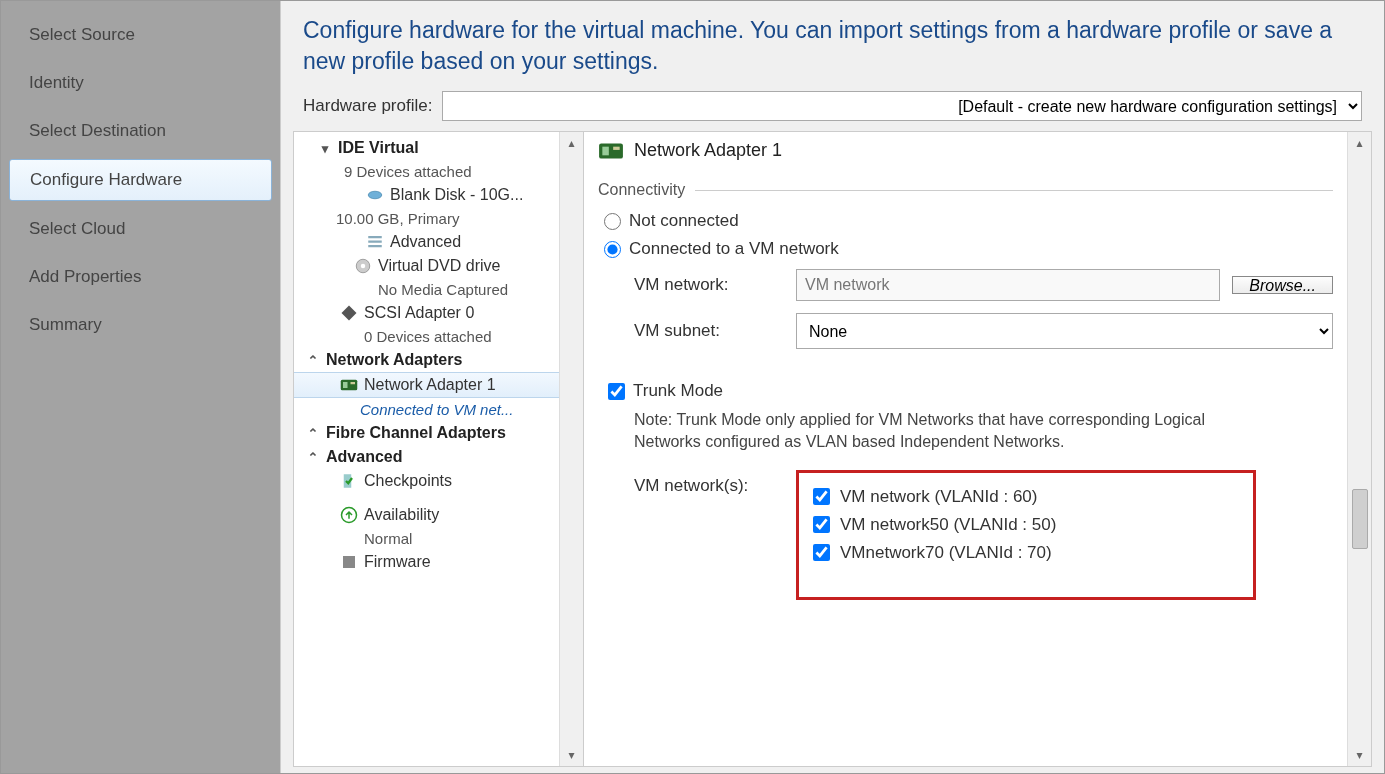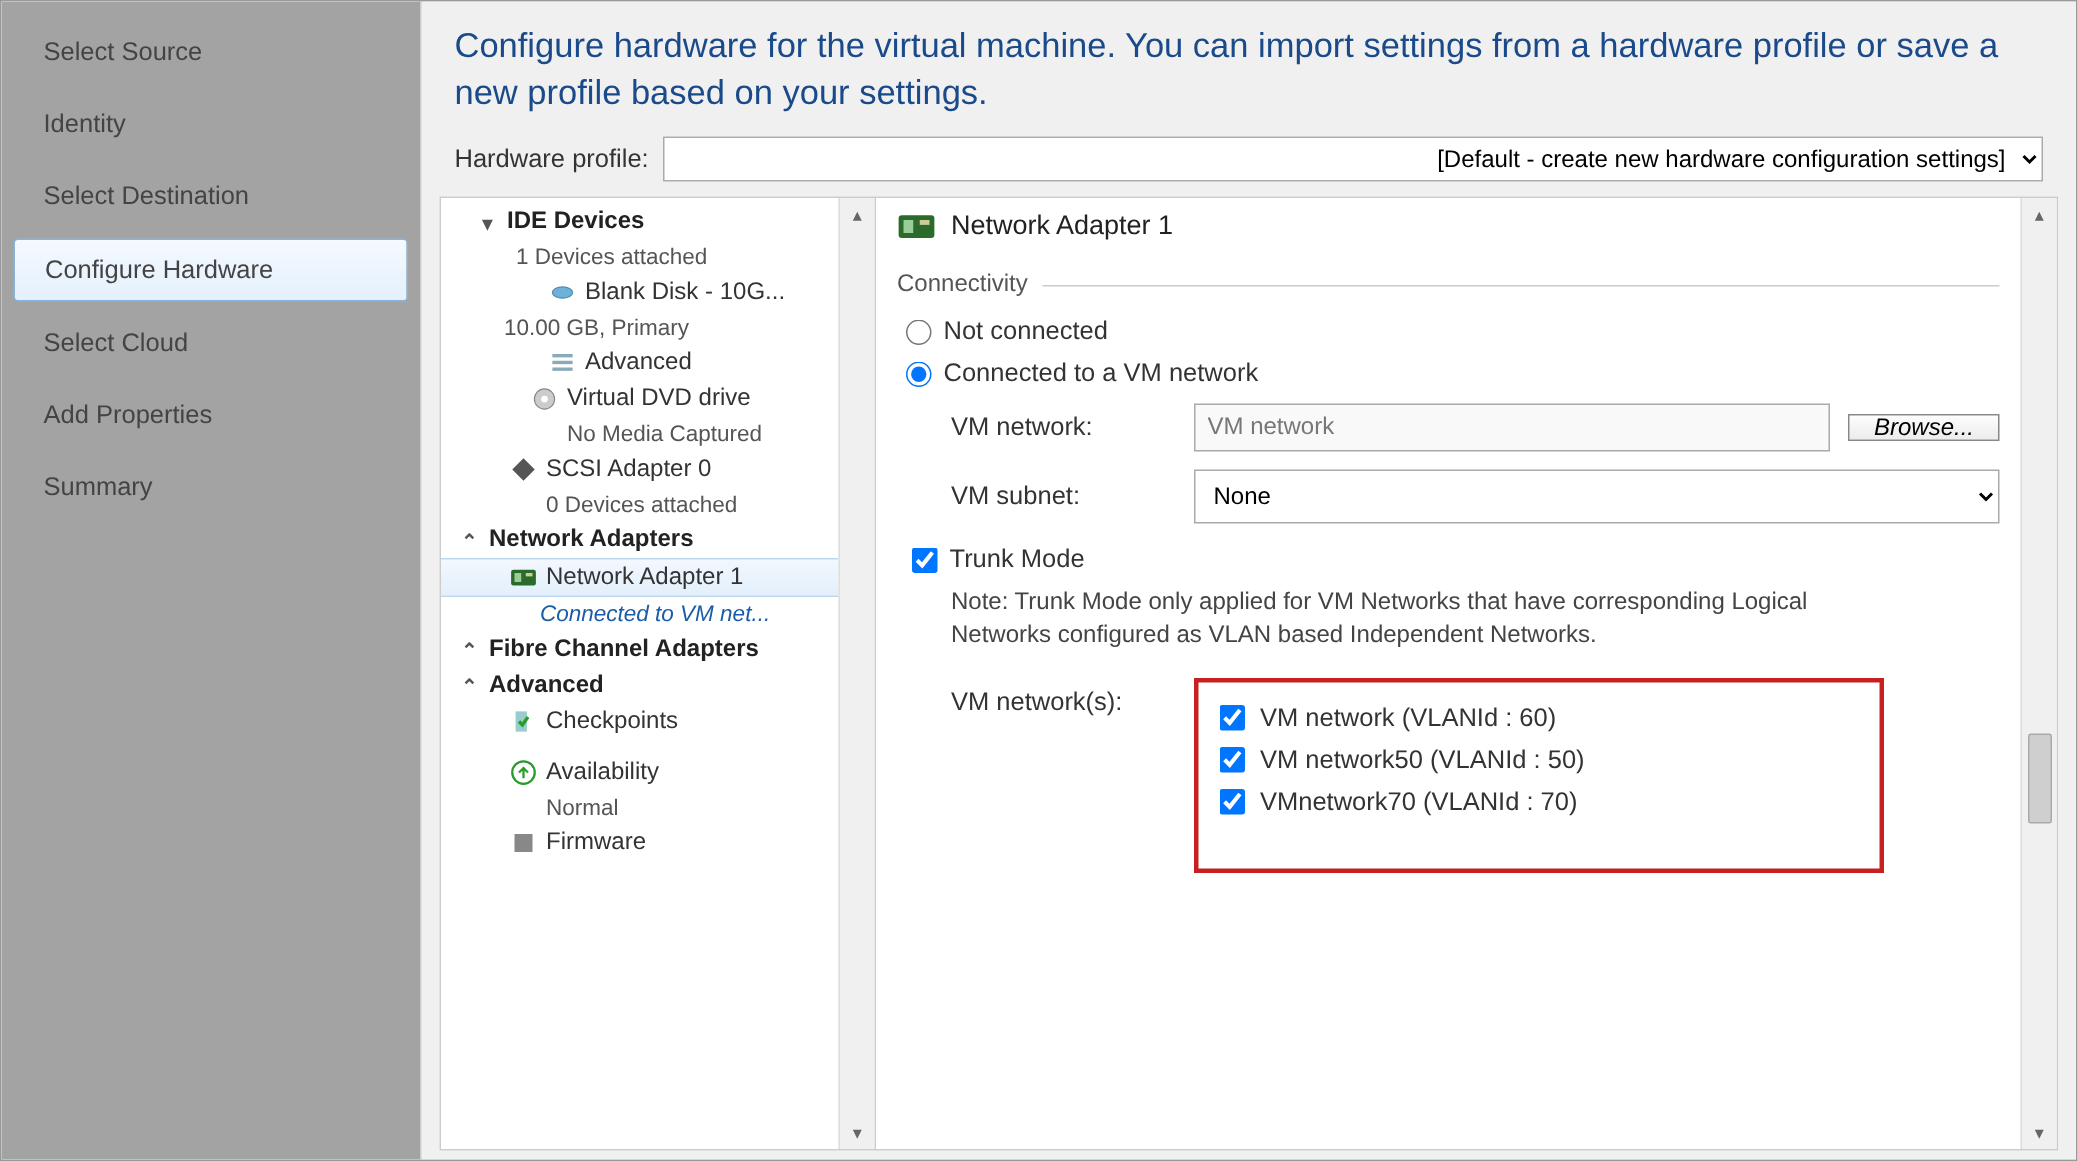--- a/index.html
+++ b/index.html
@@ -268,23 +268,23 @@
   </div>
 
 
   <div class="split">
 
     <div class="tree-wrap">
       <div class="tree">
 
         <div class="row item" style="padding-left:24px; font-weight:bold; color:#222;">
           <span class="chev">▾</span>
-          <span>IDE Devices</span>
-        </div>
-        <div class="row sub">1 Devices attached</div>
+          <span>IDE Virtual</span>
+        </div>
+        <div class="row sub">9 Devices attached</div>
 
         <div class="row item2">
           <svg class="ticon" viewBox="0 0 24 24">
               <ellipse cx="12" cy="12" rx="9" ry="5" fill="#6fb0d8" stroke="#4a8ab0"></ellipse>
             </svg>
           <span>Blank Disk - 10G...</span>
         </div>
         <div class="row sub" style="padding-left:42px">10.00 GB, Primary</div>
 
         <div class="row item2">
@@ -401,21 +401,21 @@
           <button class="btn">Browse...</button>
         </div>
 
         <div class="form-row">
           <span class="label">VM subnet:</span>
           <select>
             <option>None</option>
           </select>
         </div>
 
-        <div class="check-row" style="padding-left:10px; margin-top:4px;">
+        <div class="check-row" style="padding-left:10px; margin-top:22px;">
           <input type="checkbox" checked="" style="">
           <span>Trunk Mode</span>
         </div>
         <div class="note">Note: Trunk Mode only applied for VM Networks that have corresponding Logical Networks configured as VLAN based Independent Networks.</div>
 
         <div class="vm-net-row">
           <span class="label">VM network(s):</span>
           <div class="vm-net-box">
             <div class="check-row">
               <input type="checkbox" checked="" style="">

